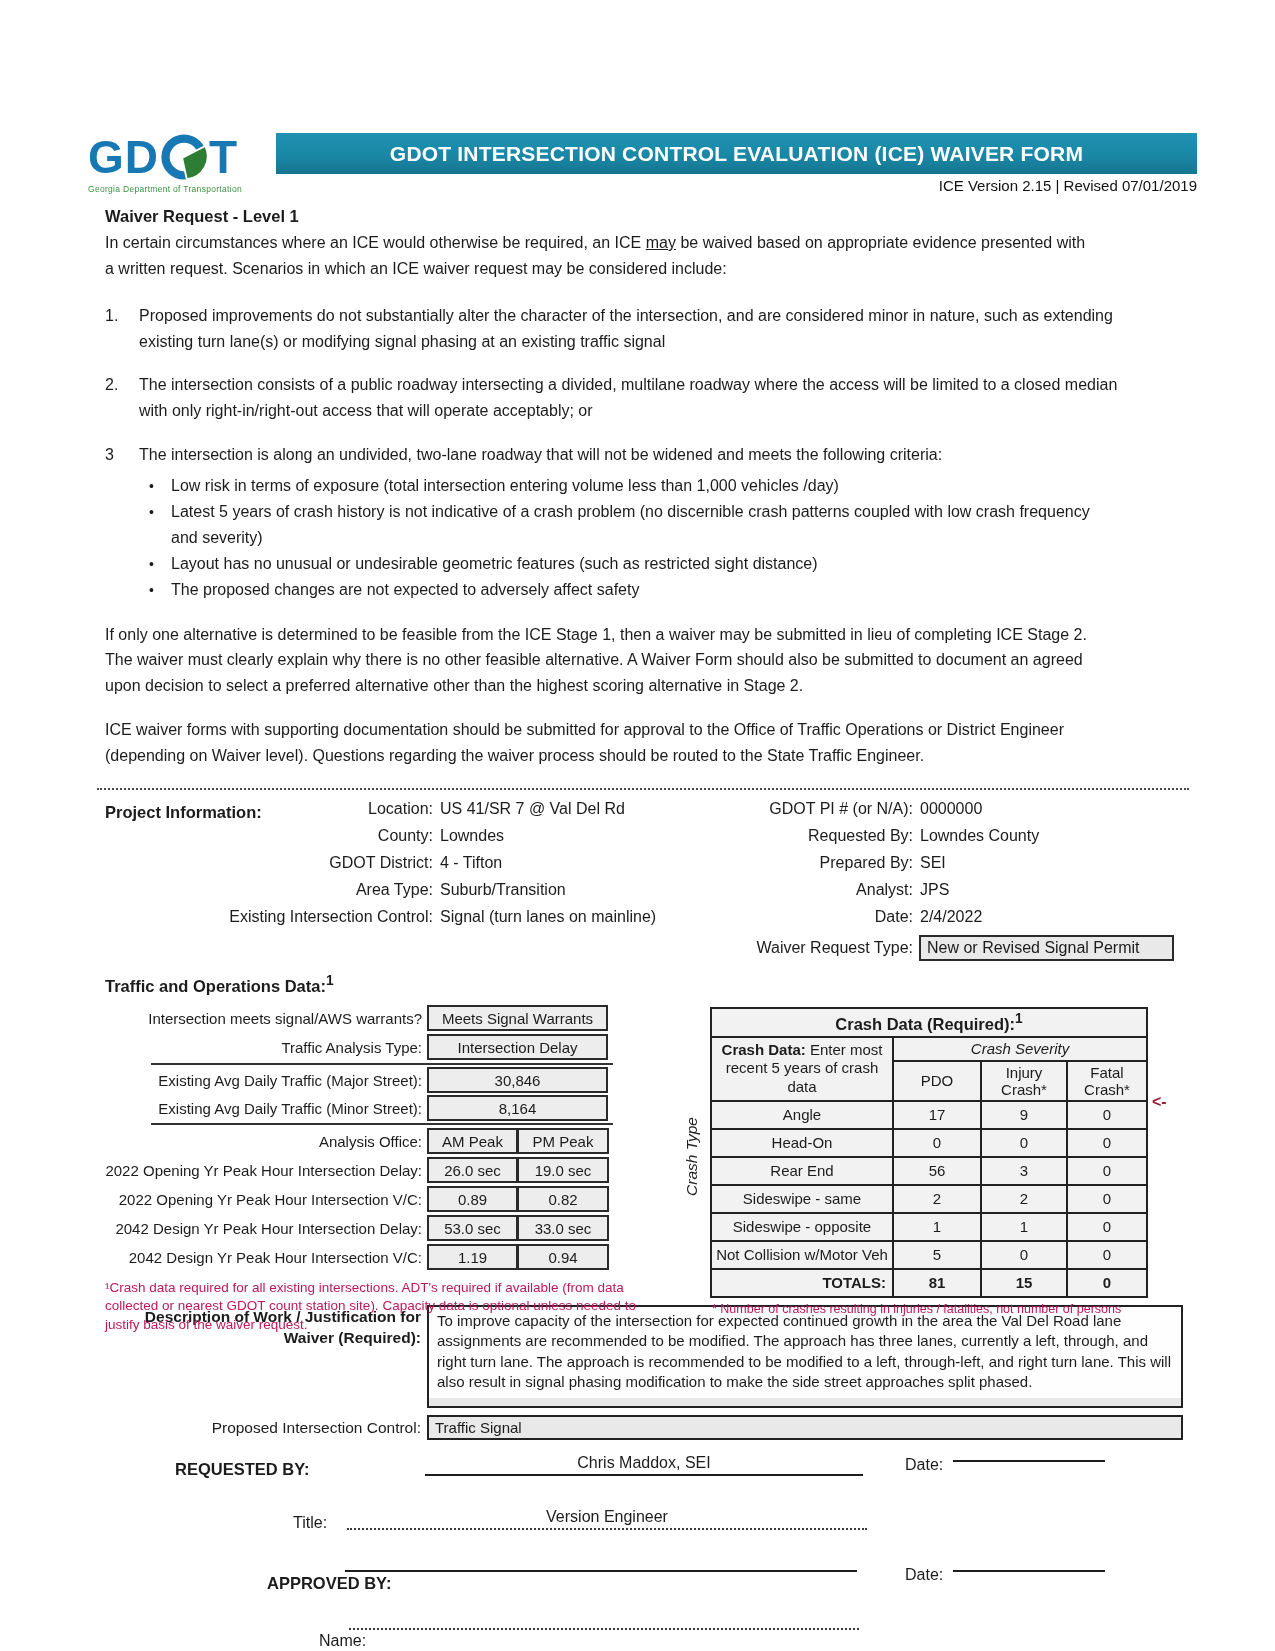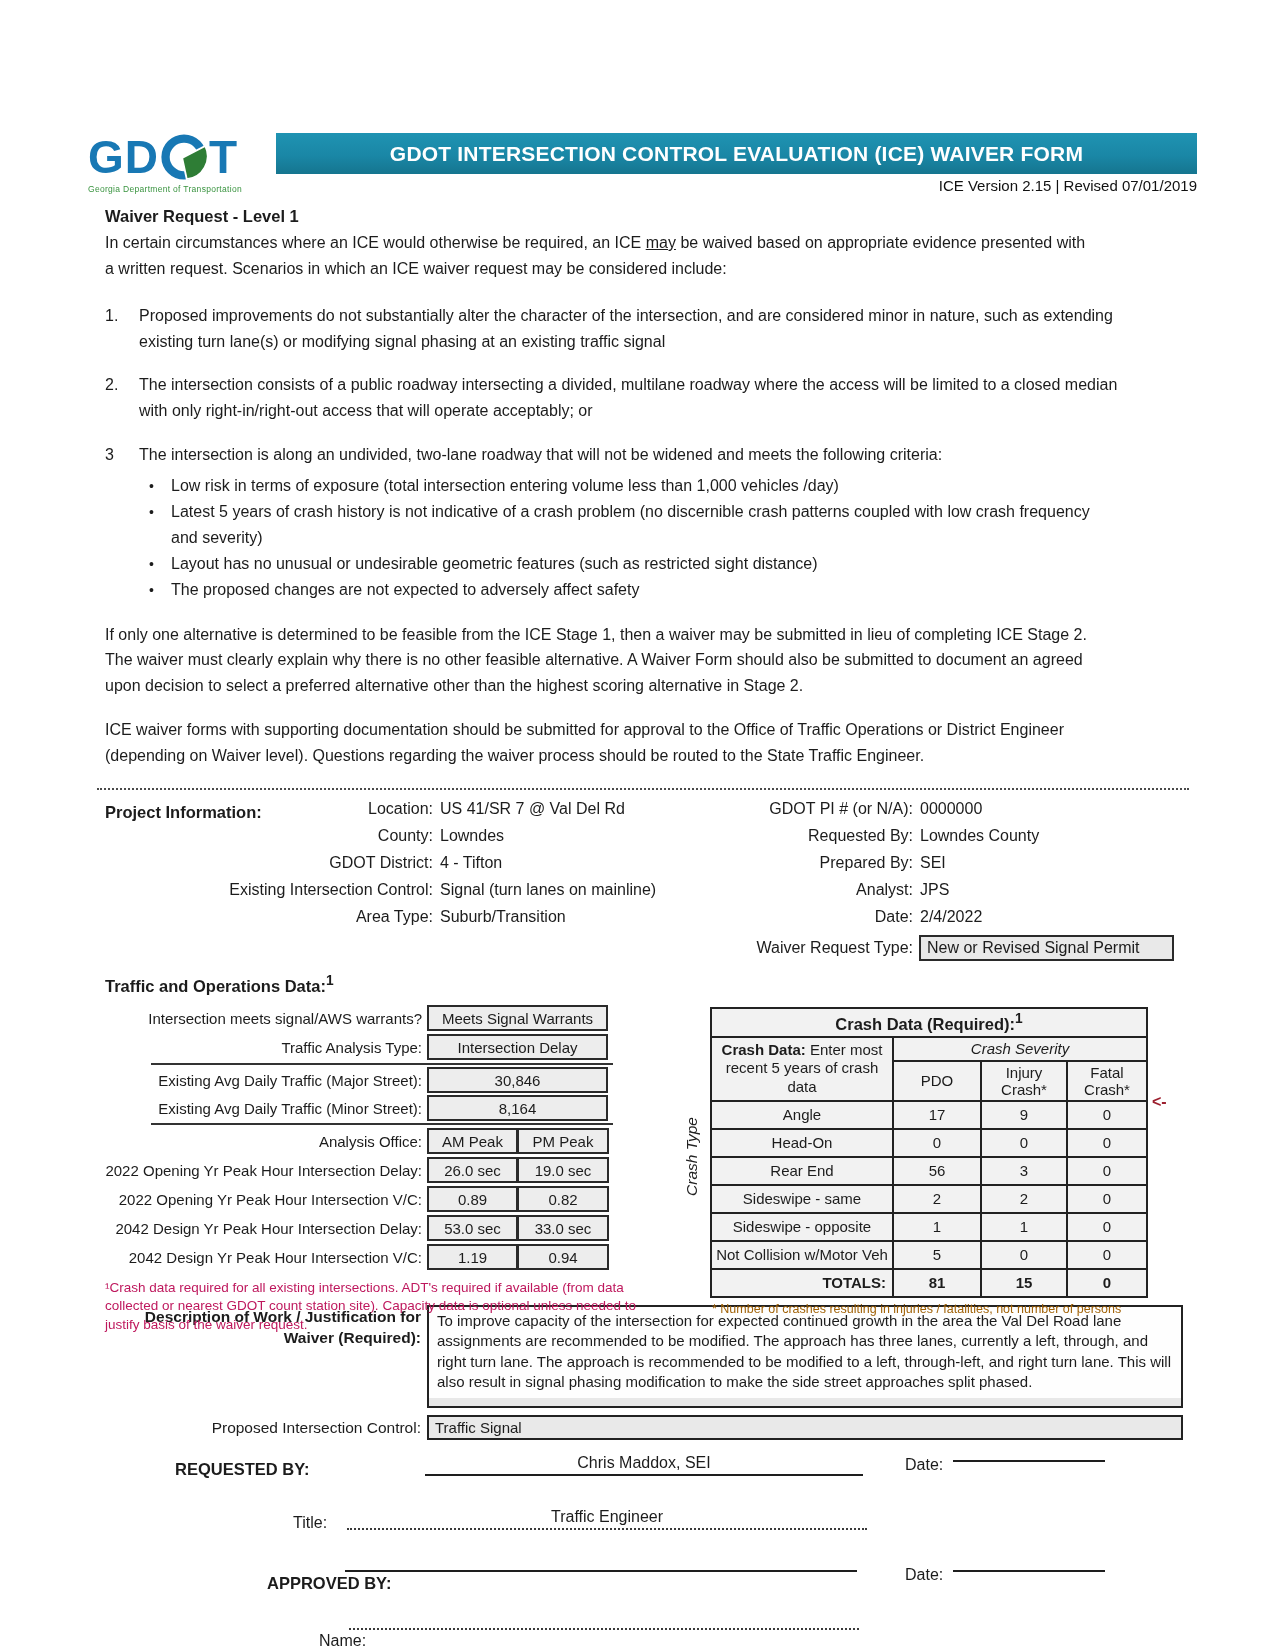--- a/index.html
+++ b/index.html
@@ -65,21 +65,21 @@
   table.crash td { border:2px solid #222; background:#f2f2f2; font-size:15px; text-align:center; padding:2px 3px; }
   table.crash td.ttl { font-weight:bold; font-size:16.5px; height:27px; }
   td.c-types { width:182px; font-size:14.5px; line-height:1.25; }
   td.c-sev { font-style:italic; font-size:15.5px; height:24px; }
   td.c-h { font-size:14.5px; height:26px; }
   td.c-pdo { width:88px; } td.c-inj { width:86px; } td.c-fat { width:80px; }
   td.c-type { text-align:left; padding-left:6px; height:28px; }
   tr.totals td { font-weight:bold; }
   tr.totals td.c-type { text-align:right; padding-right:6px; }
   .crash-annot { position:absolute; left:470px; top:86px; color:#9c1f2e; font-weight:bold; font-size:16px; }
-  .c-footnote { margin:4px 0 0 30px; font-size:12.5px; color:#a16207; }
+  .c-footnote { margin:4px 0 0 30px; font-size:12.5px; color:#be185d; }
   
   .desc-row { display:flex; margin-top:4px; }
   .desc-label { width:322px; flex:0 0 322px; text-align:right; font-weight:bold; font-size:15.5px; line-height:1.35; padding-right:6px; padding-top:2px; }
   .desc-box { flex:1; border:2.5px solid #222; padding:4px 8px 14px 8px; font-size:15px; line-height:1.35; background:#fefefe; box-shadow:inset 0 -8px 0 #e8e8e8; }
   .prop-row { display:flex; margin-top:7px; align-items:center; }
   .prop-label { width:322px; flex:0 0 322px; text-align:right; font-size:15.5px; padding-right:6px; }
   .prop-box { flex:1; border:2px solid #222; background:#e9e9e9; font-size:15px; padding:2px 6px; height:25px; }
   
   .sig-area { position:relative; height:280px; margin-top:14px; }
   .sig-label-b { position:absolute; font-weight:bold; font-size:16.5px; }
@@ -167,26 +167,26 @@
         </div>
         <div class="prow">
           <span class="plabel">County:</span>
           <span class="pvalue">Lowndes</span>
         </div>
         <div class="prow">
           <span class="plabel">GDOT District:</span>
           <span class="pvalue">4 - Tifton</span>
         </div>
         <div class="prow">
+          <span class="plabel">Area Type:</span>
+          <span class="pvalue">Suburb/Transition</span>
+        </div>
+        <div class="prow">
           <span class="plabel">Existing Intersection Control:</span>
           <span class="pvalue">Signal (turn lanes on mainline)</span>
-        </div>
-        <div class="prow">
-          <span class="plabel">Area Type:</span>
-          <span class="pvalue">Suburb/Transition</span>
         </div>
       </div>
       <div class="pcol-right">
         <div class="prow">
           <span class="plabel">GDOT PI # (or N/A):</span>
           <span class="pvalue">0000000</span>
         </div>
         <div class="prow">
           <span class="plabel">Requested By:</span>
           <span class="pvalue">Lowndes County</span>
@@ -335,21 +335,21 @@
       <div class="prop-box">Traffic Signal</div>
     </div>
 
     <div class="sig-area">
       <div class="sig-label-b" style="left:70px; top:6px;">REQUESTED BY:</div>
       <div class="line-solid" style="left:320px; top:0; width:438px;">Chris Maddox, SEI</div>
       <div class="sig-label" style="left:800px; top:2px;">Date:</div>
       <div class="line-solid" style="left:848px; top:4px; width:152px;"></div>
 
       <div class="sig-label" style="left:188px; top:60px;">Title:</div>
-      <div class="line-dotted" style="left:242px; top:54px; width:520px;">Traffic Engineer</div>
+      <div class="line-dotted" style="left:242px; top:54px; width:520px;">Version Engineer</div>
 
       <div class="sig-label-b" style="left:162px; top:120px;">APPROVED BY:</div>
       <div class="line-solid" style="left:240px; top:114px; width:512px;"></div>
       <div class="sig-label" style="left:800px; top:112px;">Date:</div>
       <div class="line-solid" style="left:848px; top:114px; width:152px;"></div>
 
       <div class="sig-label" style="left:214px; top:178px;">Name:</div>
       <div class="line-dotted" style="left:244px; top:172px; width:510px;"></div>
 
     </div>

